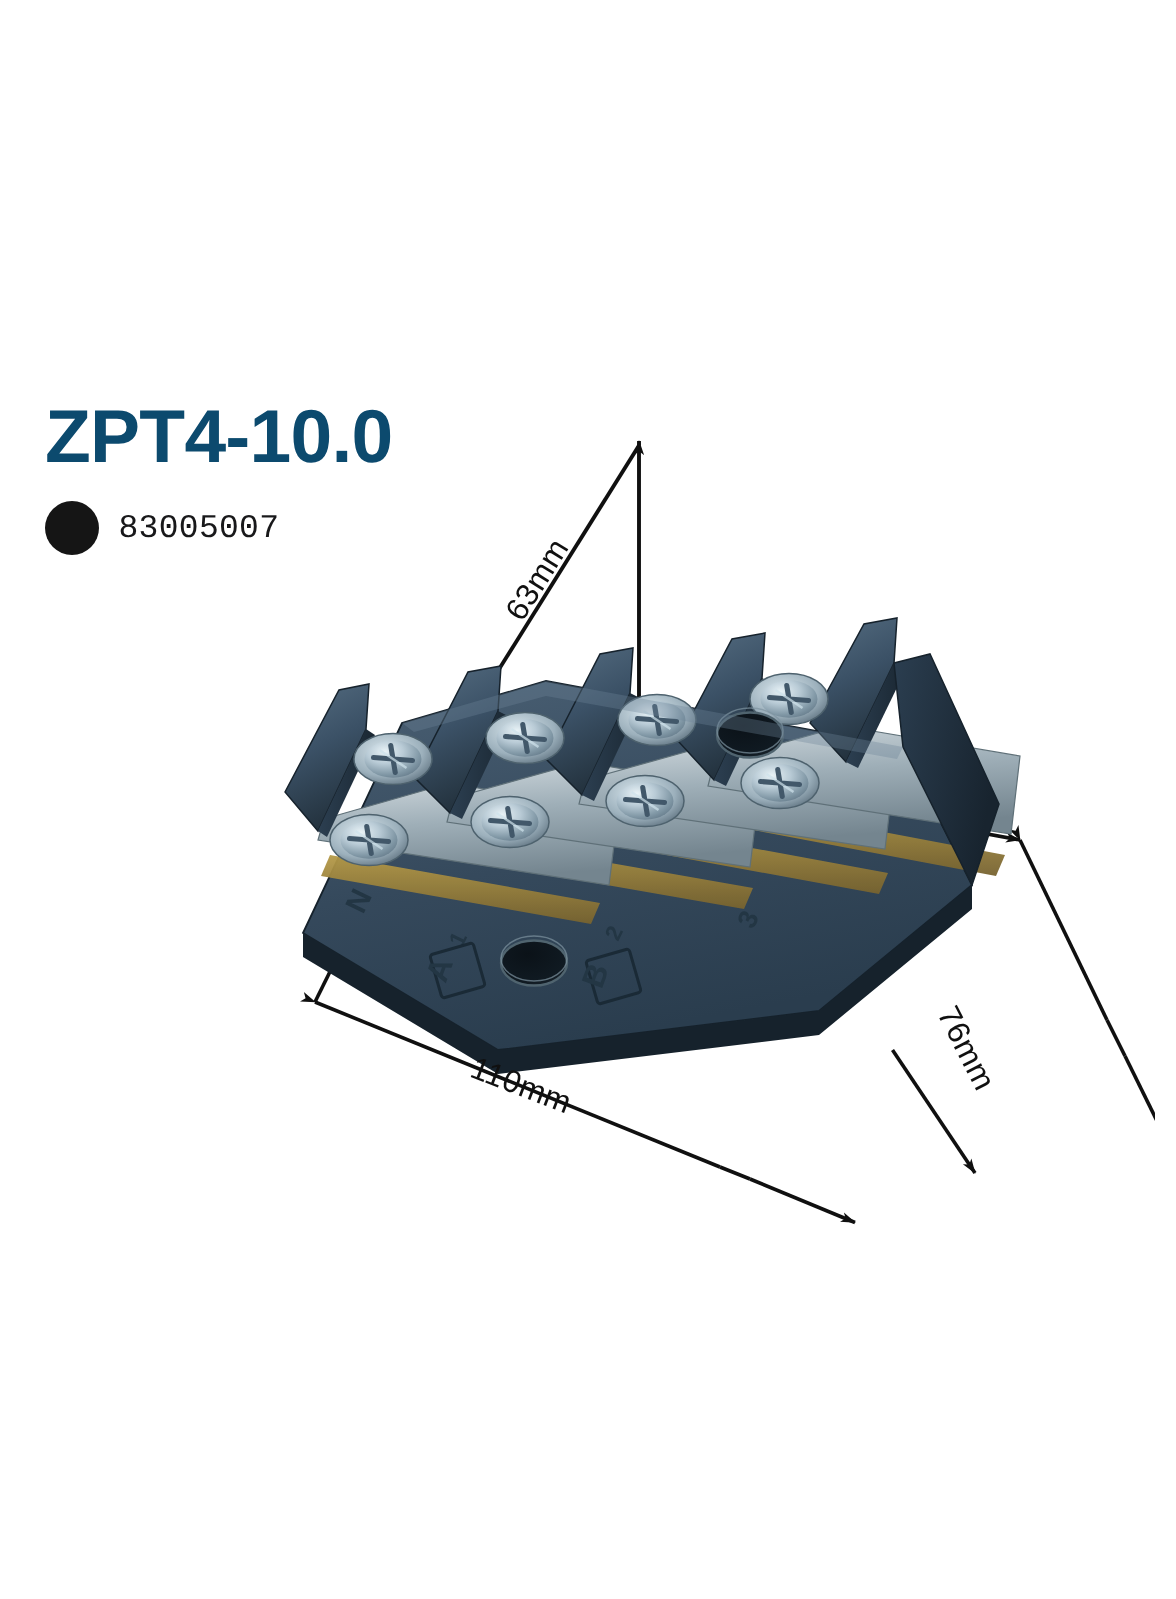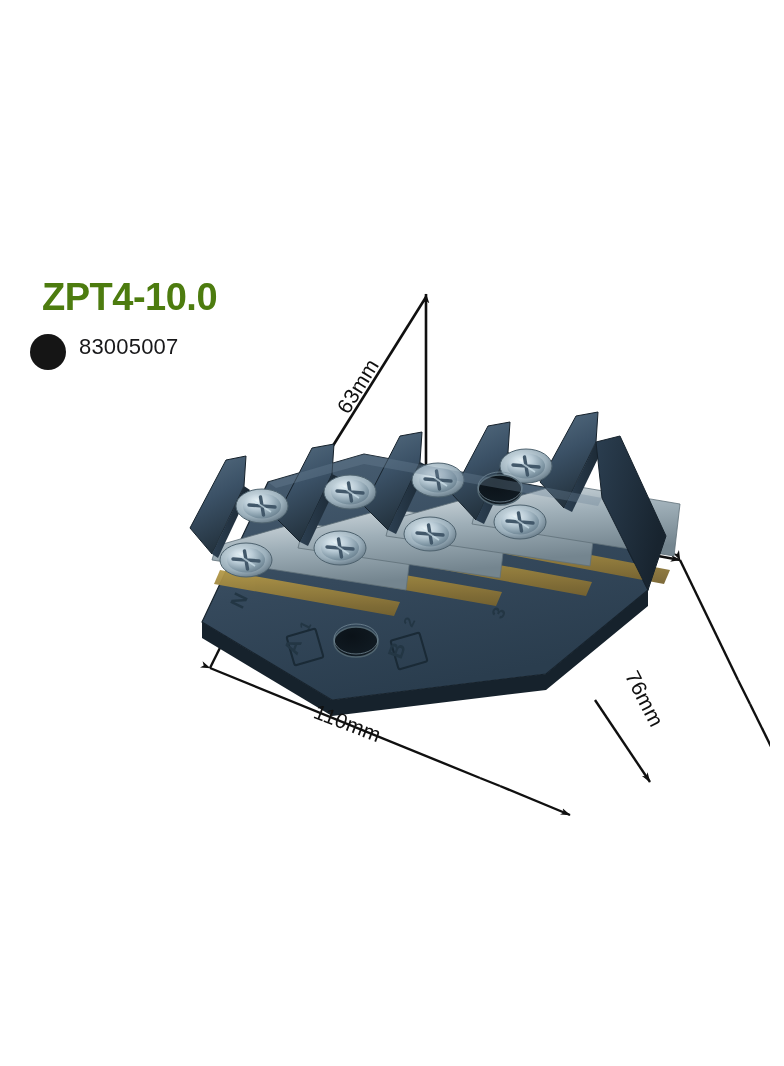--- a/index.html
+++ b/index.html
@@ -25,33 +25,34 @@
 
   
   #header {
     position: absolute;
     left: 30px;
     top: 266px;
     width: 420px;
   }
 
   #product-title {
-    font-size: 38px;
+    font-size: 50px;
     font-weight: bold;
     letter-spacing: -0.5px;
-    color: #4d7c0f;
+    color: #0c4a6e;
     line-height: 1;
-    margin: 12px;
+    margin: 0;
     white-space: nowrap;
   }
 
   #partnum-row {
     display: flex;
-    align-items: flex-start;
+    align-items: center;
     margin-top: 18px;
+    font-family: Liberation Mono, monospace;
   }
 
   #bullet-dot {
     width: 36px;
     height: 36px;
     border-radius: 50%;
     background: #151515;
     flex: 0 0 auto;
   }
 

